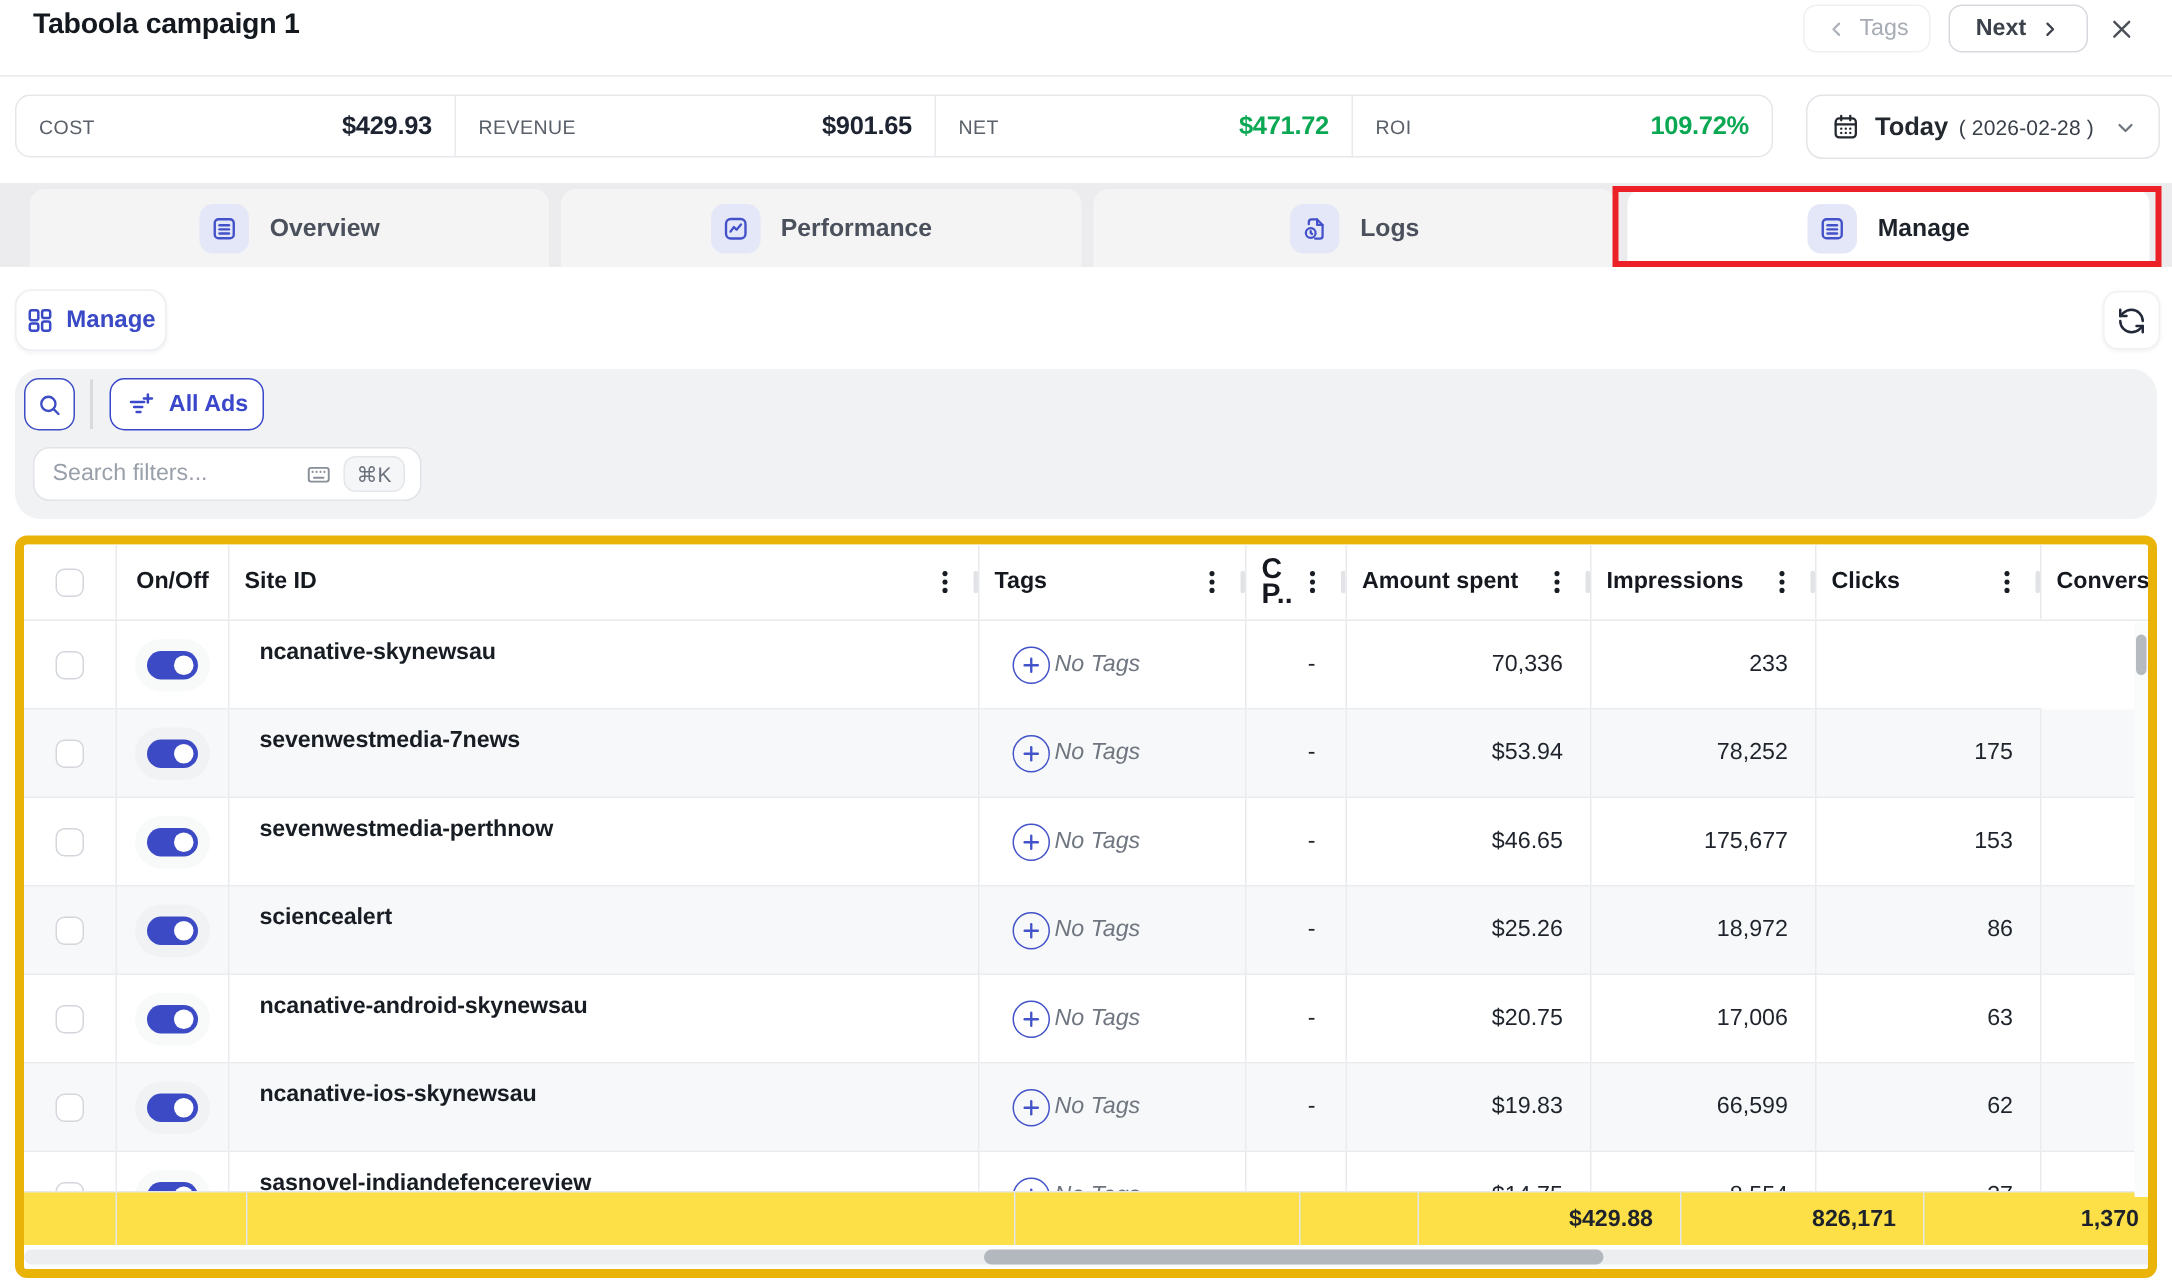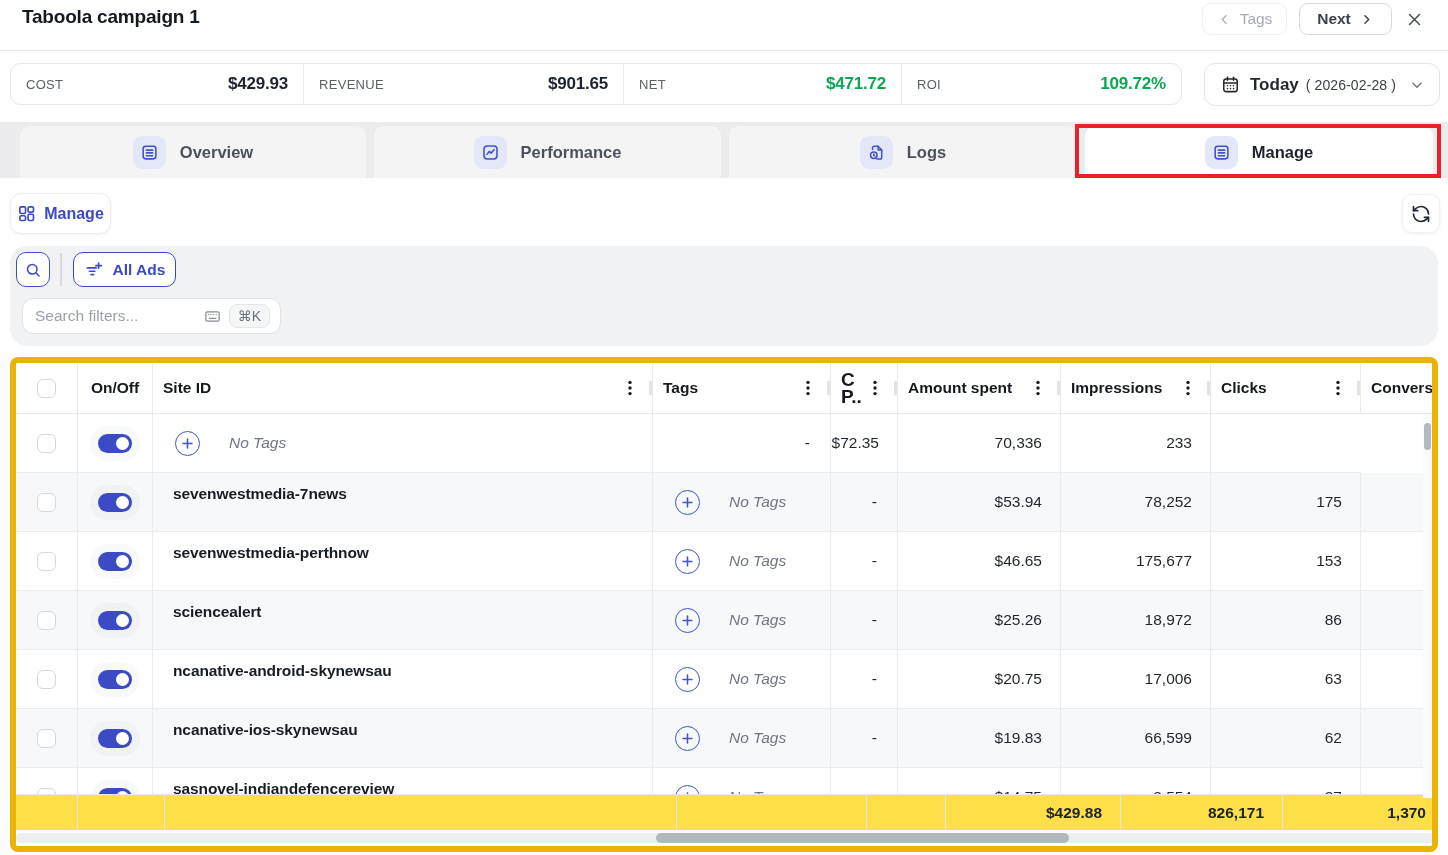--- a/index.html
+++ b/index.html
@@ -69,21 +69,21 @@
   .th .resize-handle { position:absolute; right:0px; top:50%; transform:translateY(-50%); width:3.5px; height:15px; border-radius:2px; background:#e2e3e6; }
   .th.wrap { font-size:19px; line-height:17px; white-space:normal; width:100%; }
   .th.wrap .lbl { width:26px; word-break:break-word; }
   .tbody { position:absolute; left:0; top:51px; width:100%; height:392px; overflow:hidden; z-index:1; }
   .trow { height:59px; background:#fff; }
   .trow.alt { background:#f7f8f9; }
   .trow .td { border-right:1px solid #e9ebee; border-bottom:1px solid #e9ebee; display:flex; align-items:center; overflow:hidden; }
   .trow .td:last-child { border-right:none; }
   .td.center { justify-content:center; }
   .td.site { padding-left:20px; padding-top:12px; align-items:flex-start; line-height:18px; font-size:15.5px; font-weight:600; color:#181d24; letter-spacing:-0.1px; }
-  .td.tags { padding-left:22px; gap:29px; }
+  .td.tags { padding-left:22px; gap:3px; }
   .td.num { justify-content:flex-end; padding-right:18px; font-size:15.5px; color:#1f242c; }
   .td.dash { justify-content:flex-end; padding-right:20px; font-size:15.5px; color:#1f242c; }
   .no-tags { font-size:15.5px; font-style:italic; color:#6f7680; }
   .plus-circle { width:25px; height:25px; border-radius:50%; border:1.5px solid #4353c9; display:flex; align-items:center; justify-content:center; flex:none; cursor:pointer; }
   .checkbox { width:19px; height:19px; border-radius:6px; border:1.5px solid #d3d6db; background:#fff; cursor:pointer; }
   .toggle { position:relative; width:34px; height:19px; border-radius:10px; background:#3c4bc5; cursor:pointer; box-shadow:0 0 0 8px rgba(130,138,150,0.055); }
   .toggle .knob { position:absolute; right:3px; top:3px; width:13px; height:13px; border-radius:50%; background:#fff; }
   .tfoot { position:absolute; left:0; bottom:16px; width:100%; height:36px; background:#fde047; border-top:1px solid #e6e8eb; z-index:4;gap:12px; }
   .tf { border-right:1px solid #e4e6e9; display:flex; align-items:center; justify-content:flex-end; padding-right:18px; font-size:15.5px; font-weight:700; color:#1d222b; height:36px; }
   .tf:last-child { border-right:none; }
@@ -362,31 +362,31 @@
     <div class="tbody">
         <div class="trow tgrid">
     <div class="td center">
       <span class="checkbox"></span>
     </div>
     <div class="td center">
       <span class="toggle">
               <span class="knob"></span>
             </span>
     </div>
-    <div class="td tags">
-      <span class="plus-circle">
-        <svg width="11" height="11" viewBox="0 0 12 12" fill="none" stroke="#4353c9" stroke-width="1.7" stroke-linecap="round">
-                <line x1="6" y1="1.2" x2="6" y2="10.8"></line>
-                <line x1="1.2" y1="6" x2="10.8" y2="6"></line>
-              </svg>
-      </span>
-      <span class="no-tags">No Tags</span>
-    </div>
-    <div class="td dash">-</div>
-    <div class="td num">$72.35</div>
+    <div class="td site">ncanative-skynewsau</div>
+    <div class="td tags">
+      <span class="plus-circle">
+        <svg width="11" height="11" viewBox="0 0 12 12" fill="none" stroke="#4353c9" stroke-width="1.7" stroke-linecap="round">
+                <line x1="6" y1="1.2" x2="6" y2="10.8"></line>
+                <line x1="1.2" y1="6" x2="10.8" y2="6"></line>
+              </svg>
+      </span>
+      <span class="no-tags">No Tags</span>
+    </div>
+    <div class="td dash">-</div>
     <div class="td num">70,336</div>
     <div class="td num">233</div>
     <div class="td"></div>
   </div>
         <div class="trow tgrid alt">
     <div class="td center">
       <span class="checkbox"></span>
     </div>
     <div class="td center">
       <span class="toggle">

